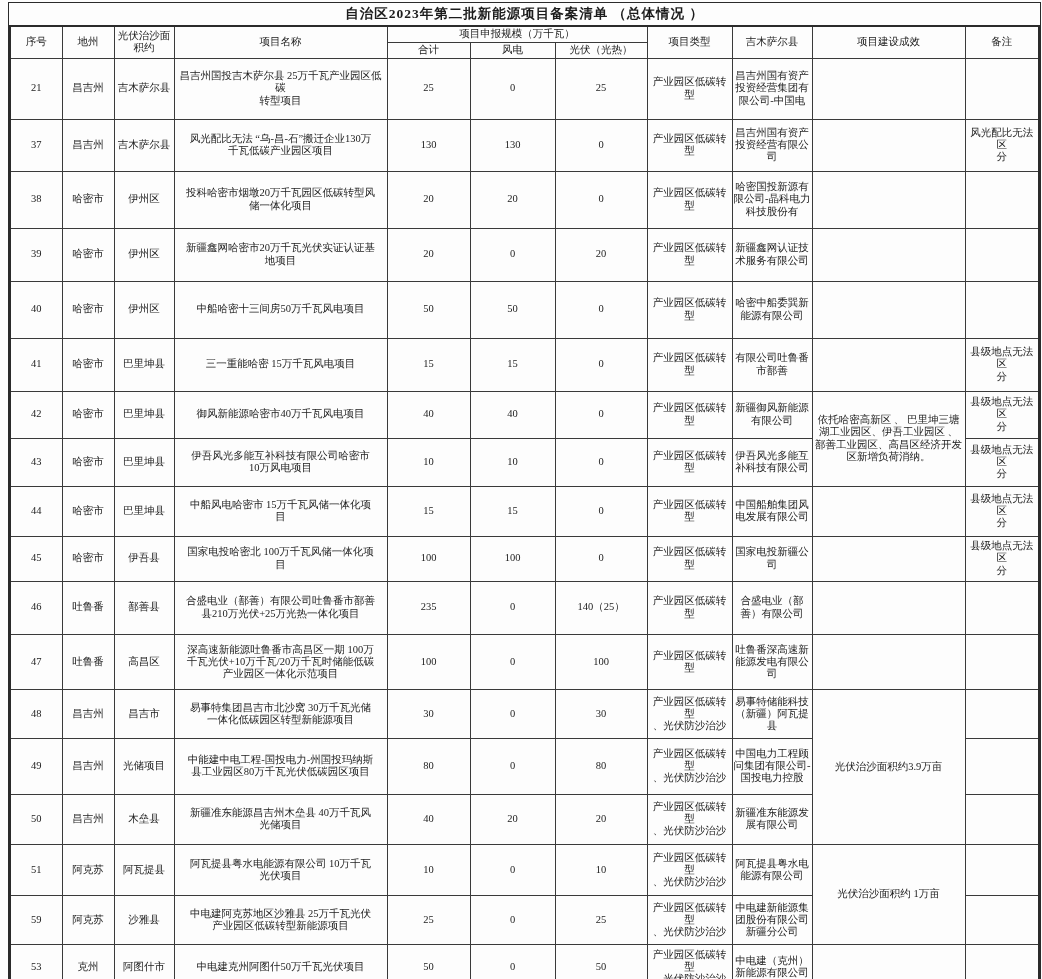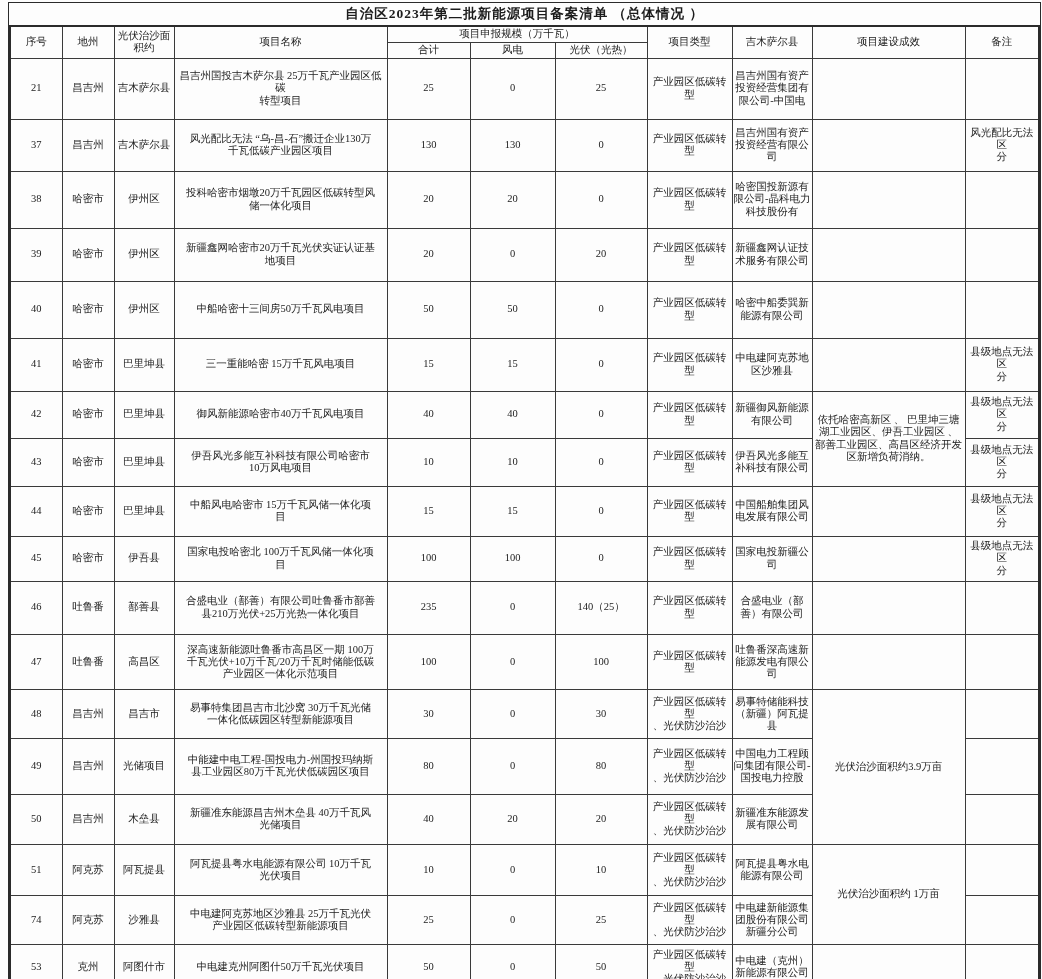--- a/index.html
+++ b/index.html
@@ -147,21 +147,21 @@
           </tr>
           <tr style="height: 53px;">
             <td>41</td>
             <td>哈密市</td>
             <td>巴里坤县</td>
             <td class="name">三一重能哈密 15万千瓦风电项目</td>
             <td>15</td>
             <td>15</td>
             <td>0</td>
             <td>产业园区低碳转型</td>
-            <td class="owner">中电建阿克苏地区沙雅县</td>
+            <td class="owner">有限公司吐鲁番市鄯善</td>
             <td></td>
             <td>县级地点无法
 区
 分</td>
           </tr>
           <tr style="height: 47px;">
             <td>42</td>
             <td>哈密市</td>
             <td>巴里坤县</td>
             <td class="name">御风新能源哈密市40万千瓦风电项目</td>
@@ -303,21 +303,21 @@
             <td>10</td>
             <td>0</td>
             <td>10</td>
             <td>产业园区低碳转型
 、光伏防沙治沙</td>
             <td class="owner">阿瓦提县粤水电能源有限公司</td>
             <td rowspan="2">光伏治沙面积约 1万亩</td>
             <td></td>
           </tr>
           <tr style="height: 49px;">
-            <td>74</td>
+            <td>59</td>
             <td>阿克苏</td>
             <td>沙雅县</td>
             <td class="name">中电建阿克苏地区沙雅县 25万千瓦光伏
 产业园区低碳转型新能源项目</td>
             <td>25</td>
             <td>0</td>
             <td>25</td>
             <td>产业园区低碳转型
 、光伏防沙治沙</td>
             <td class="owner">中电建新能源集团股份有限公司新疆分公司</td>

